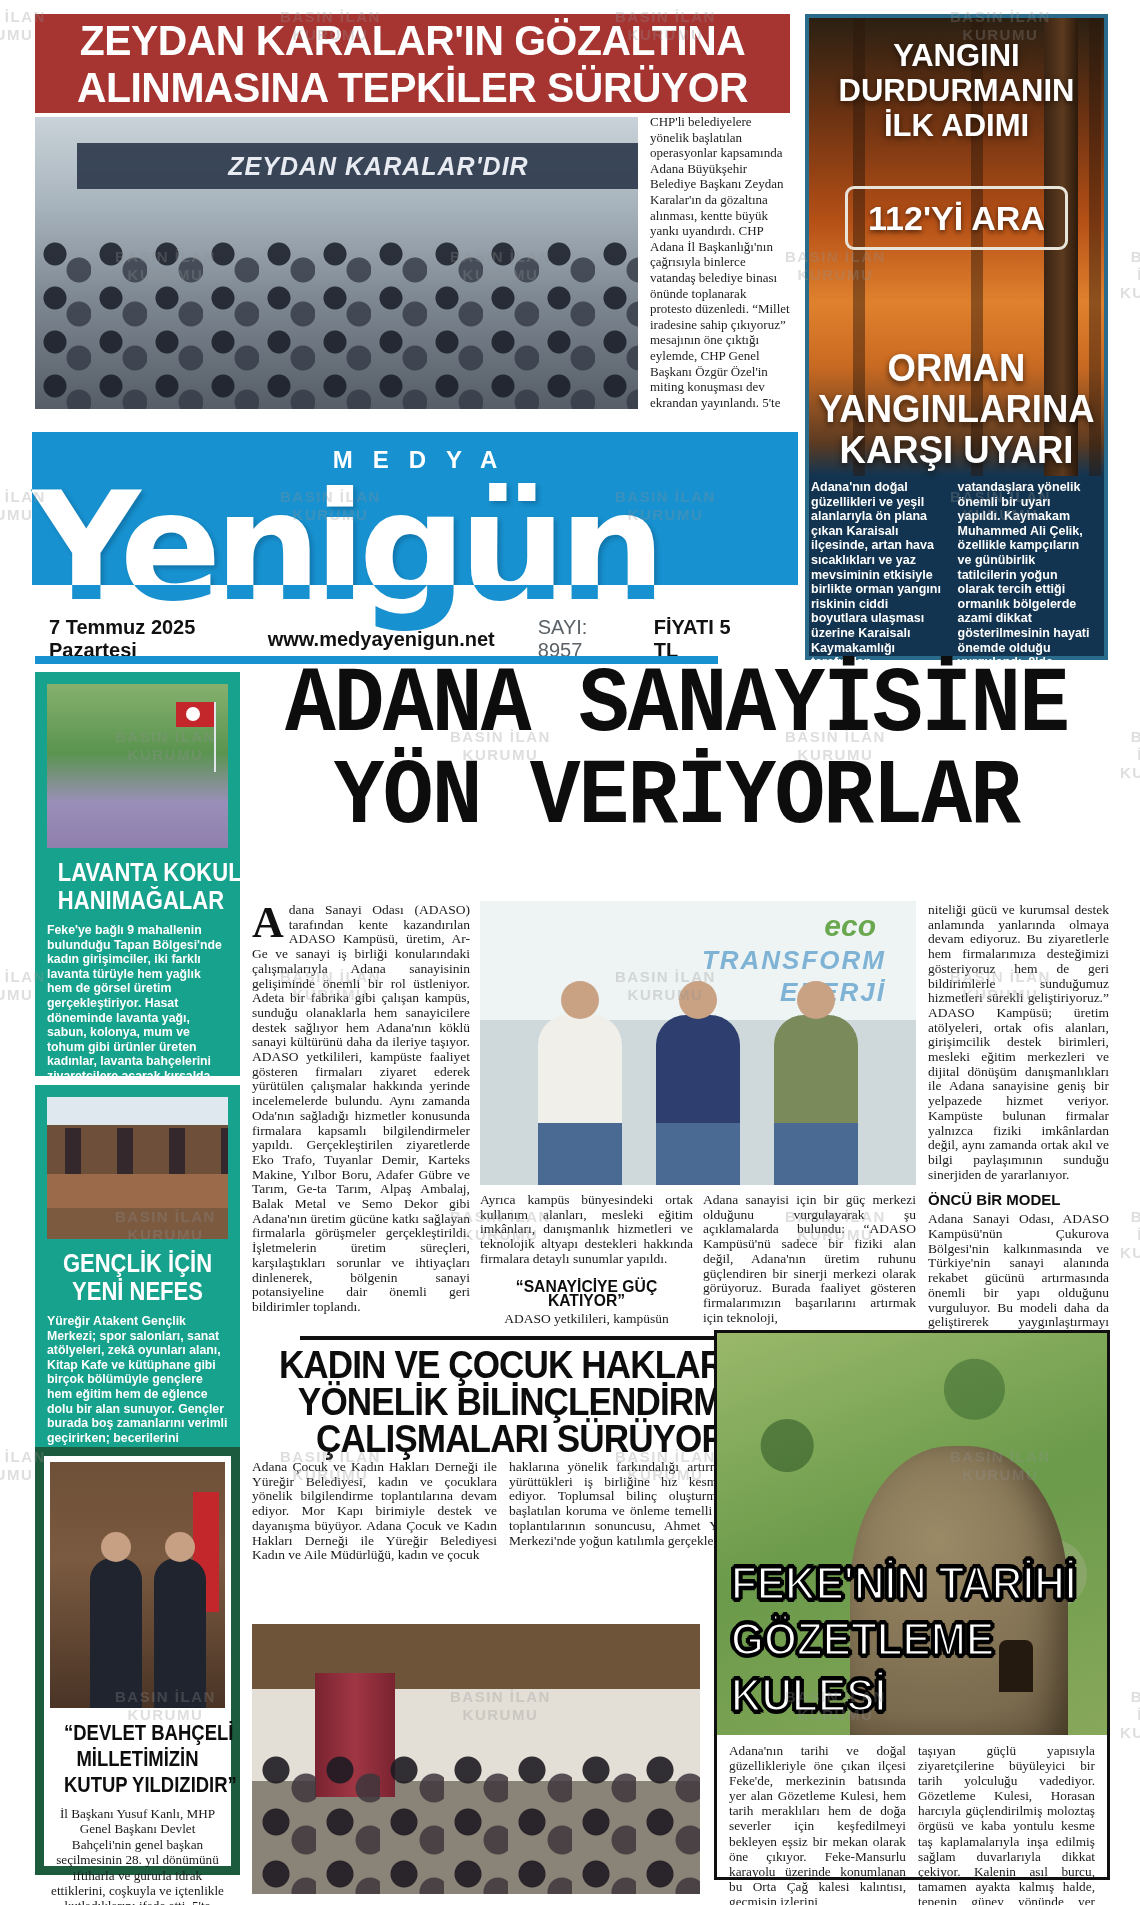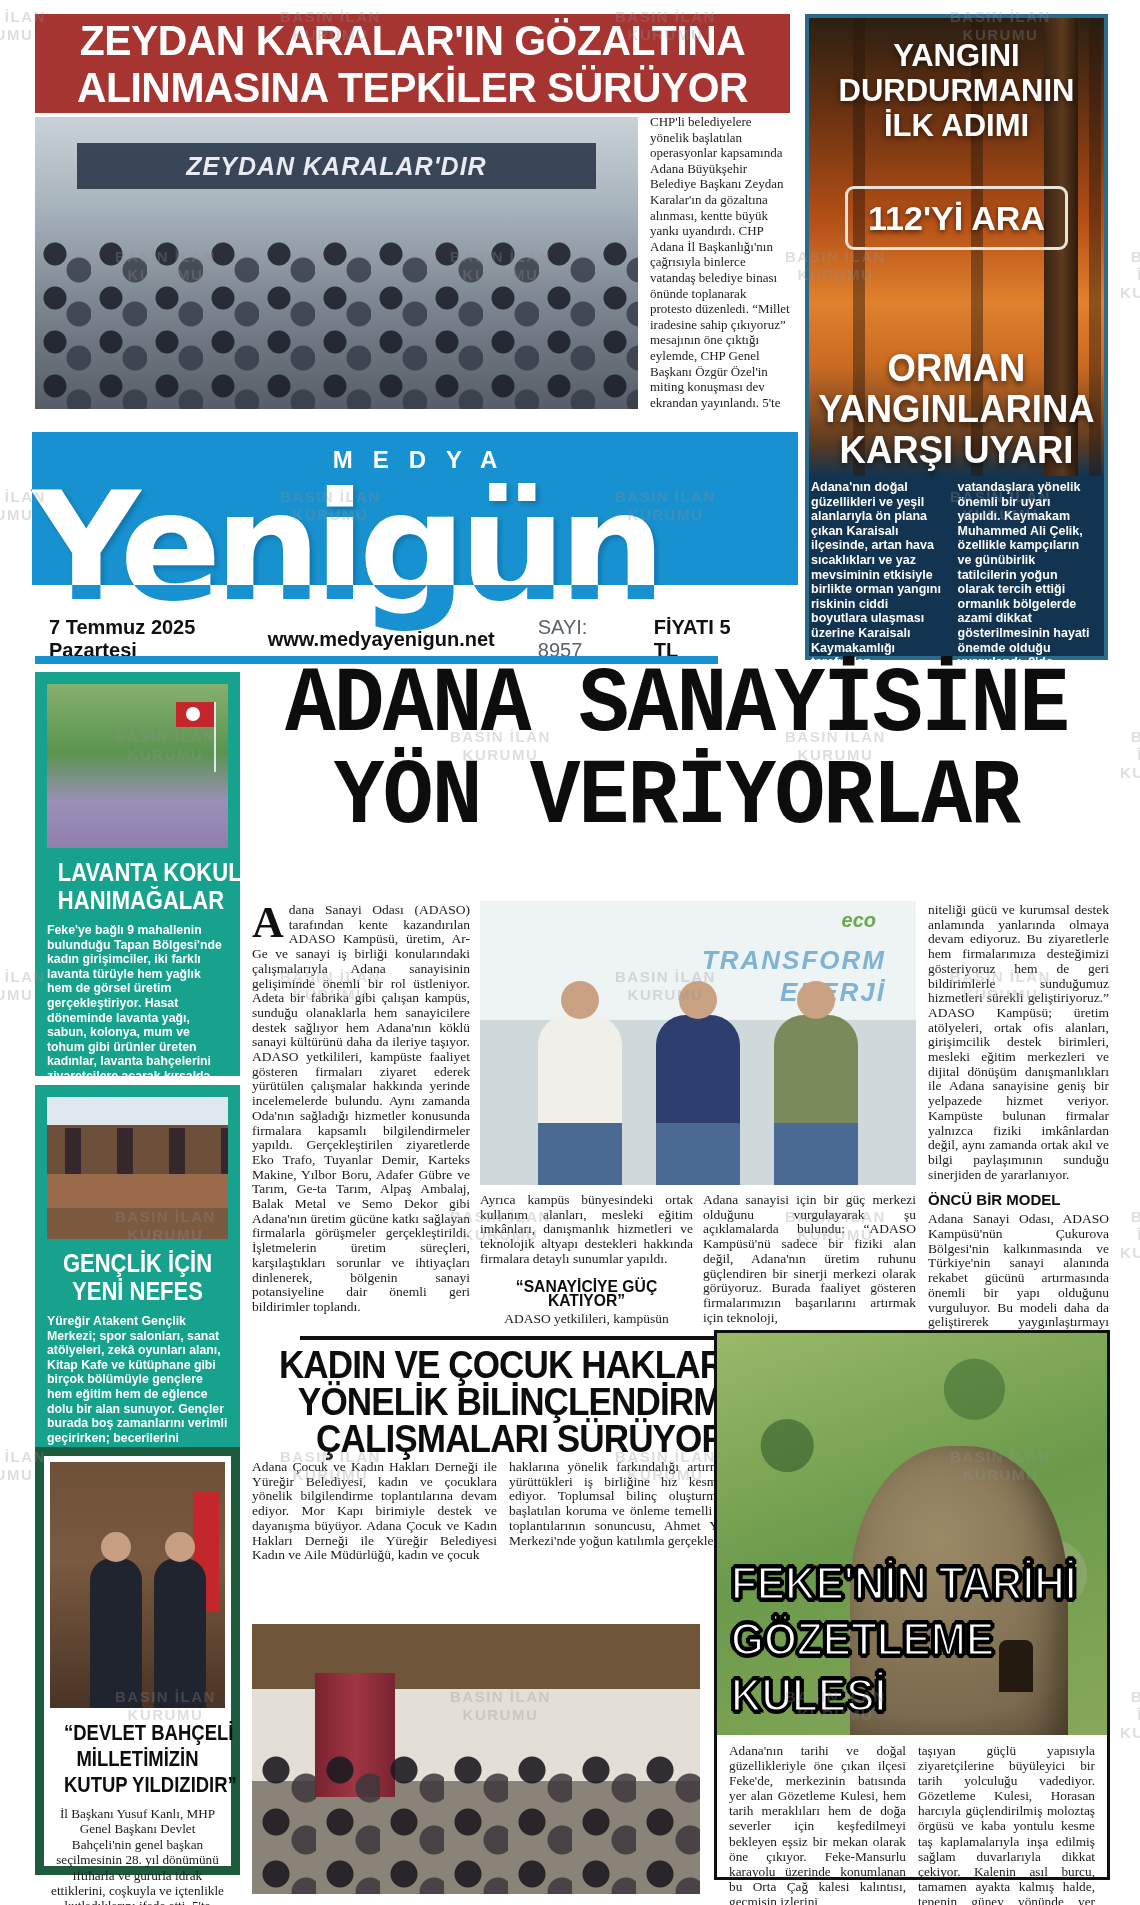--- a/index.html
+++ b/index.html
@@ -15,21 +15,21 @@
   
   .red-box{left:35px;top:14px;width:755px;height:99px;background:var(--headline-red,#a63431);
            display:flex;flex-direction:column;justify-content:center;z-index:2;}
   .red-box .l{color:#fff;font-weight:800;font-size:43px;line-height:47px;text-align:center;
               transform:scaleX(.95);white-space:nowrap;letter-spacing:-.5px;}
 
   
   .ph-zeydan{left:35px;top:117px;width:603px;height:292px;overflow:hidden;
      background:linear-gradient(180deg,#c9d2d8 0%,#a8b4bd 30%,#7e8893 62%,#565d66 100%);}
   .zb{position:absolute;left:7%;top:26px;width:86%;height:46px;background:rgba(40,52,72,.88);
-      display:flex;align-items:center;justify-content:center;}
+      display:flex;align-items:center;justify-content:center;padding-left:42px;}
   .zb span{color:#e8ecf2;font-weight:800;font-style:italic;font-size:25px;letter-spacing:1px;}
   .crowd{position:absolute;left:0;right:0;bottom:0;height:58%;
      background-image:radial-gradient(circle at 20px 14px,rgba(24,28,38,.85) 0 11px,transparent 12px),
                       radial-gradient(circle at 44px 30px,rgba(52,58,70,.8) 0 12px,transparent 13px);
      background-size:56px 44px;}
 
   
   .top-body{left:650px;top:114px;width:140px;height:322px;
      font:13px/15.6px "Liberation Serif",serif;color:#222;text-align:left;}
 
@@ -102,21 +102,21 @@
   .bah-title{margin-top:12px;text-align:center;font-weight:800;font-size:22px;line-height:26px;color:#0d0d0d;
      transform:scaleX(.84);white-space:nowrap;}
   .bah-body{margin-top:8px;font:13.2px/15.4px "Liberation Serif",serif;color:#1a1a1a;text-align:center;}
 
   
   .serifcol{font:13.5px/14.7px "Liberation Serif",serif;color:#1a1a1a;text-align:justify;}
   .col1{left:252px;top:903px;width:218px;height:432px;}
   .dropcap{float:left;font:700 44px/36px "Liberation Serif",serif;margin:2px 5px 0 0;color:#111;}
   .ph-adaso{left:480px;top:901px;width:436px;height:284px;overflow:hidden;
      background:linear-gradient(180deg,#eef3f4 0 42%,#cfd9dc 42% 100%);}
-  .eco{position:absolute;right:40px;top:8px;color:#6aa84f;font-weight:800;font-size:20px;font-style:italic;}
+  .eco{position:absolute;right:40px;top:8px;color:#6aa84f;font-weight:800;font-size:30px;font-style:italic;}
   .transform{position:absolute;right:30px;top:44px;color:#7fb3d5;font-weight:800;font-style:italic;font-size:26px;letter-spacing:2px;}
   .enerji{position:absolute;right:30px;top:76px;color:#7fb3d5;font-weight:800;font-style:italic;font-size:26px;letter-spacing:2px;}
   .person{position:absolute;bottom:0;width:84px;height:170px;border-radius:30px 30px 0 0;}
   .person::before{content:"";position:absolute;left:50%;top:-34px;transform:translateX(-50%);
      width:38px;height:38px;border-radius:50%;background:#c9a183;}
   .person::after{content:"";position:absolute;left:0;right:0;bottom:0;height:62px;background:#4a6a94;}
   .p1{background:#f0efe9;} .p2{background:#2e3e6e;} .p3{background:#7a8a5a;}
   .col2a{left:480px;top:1193px;width:213px;}
   .col2b{left:703px;top:1193px;width:213px;}
   .subhead2{margin-top:12px;font-weight:800;font-size:16.5px;text-align:center;color:#0d0d0d;

